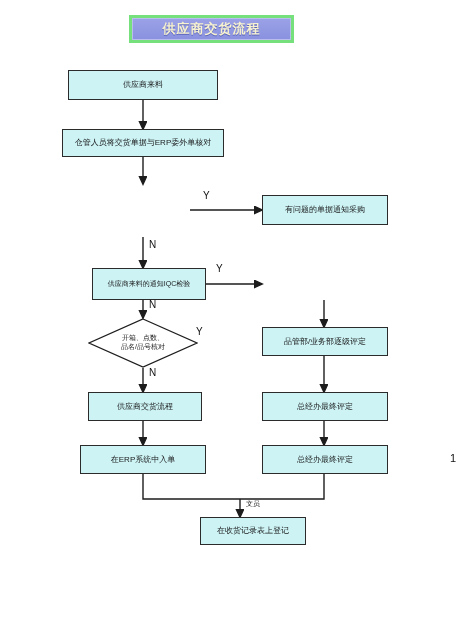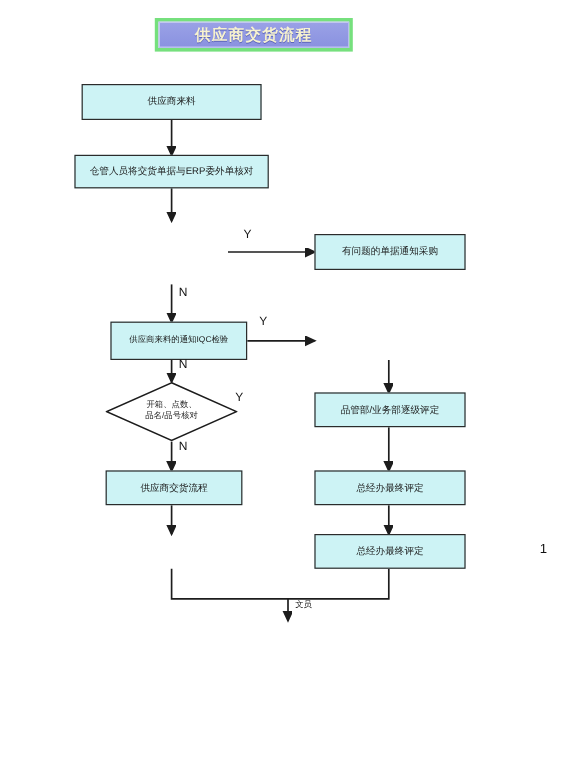--- a/index.html
+++ b/index.html
@@ -194,25 +194,31 @@
   </div>
 
   <div class="node" style="left:88px; top:392px; width:114px; height:29px;">
     <span>供应商交货流程</span>
   </div>
 
   <div class="node" style="left:262px; top:392px; width:126px; height:29px;">
     <span>总经办最终评定</span>
   </div>
 
+  <div class="node" style="left:80px; top:445px; width:126px; height:29px;">
+    <span>在ERP系统中入单</span>
+  </div>
 
   <div class="node" style="left:262px; top:445px; width:126px; height:29px;">
     <span>总经办最终评定</span>
   </div>
 
+  <div class="node" style="left:200px; top:517px; width:106px; height:26px;">
+    <span>在收货记录表上登记</span>
+  </div>
 
   <div class="branch-label" style="left:203px; top:190px;">Y</div>
   <div class="branch-label" style="left:149px; top:239px;">N</div>
   <div class="branch-label" style="left:216px; top:263px;">Y</div>
   <div class="branch-label" style="left:149px; top:299px;">N</div>
   <div class="branch-label" style="left:196px; top:326px;">Y</div>
   <div class="branch-label" style="left:149px; top:367px;">N</div>
 
   <div class="edge-label" style="left:246px; top:499px;">文员</div>
 

